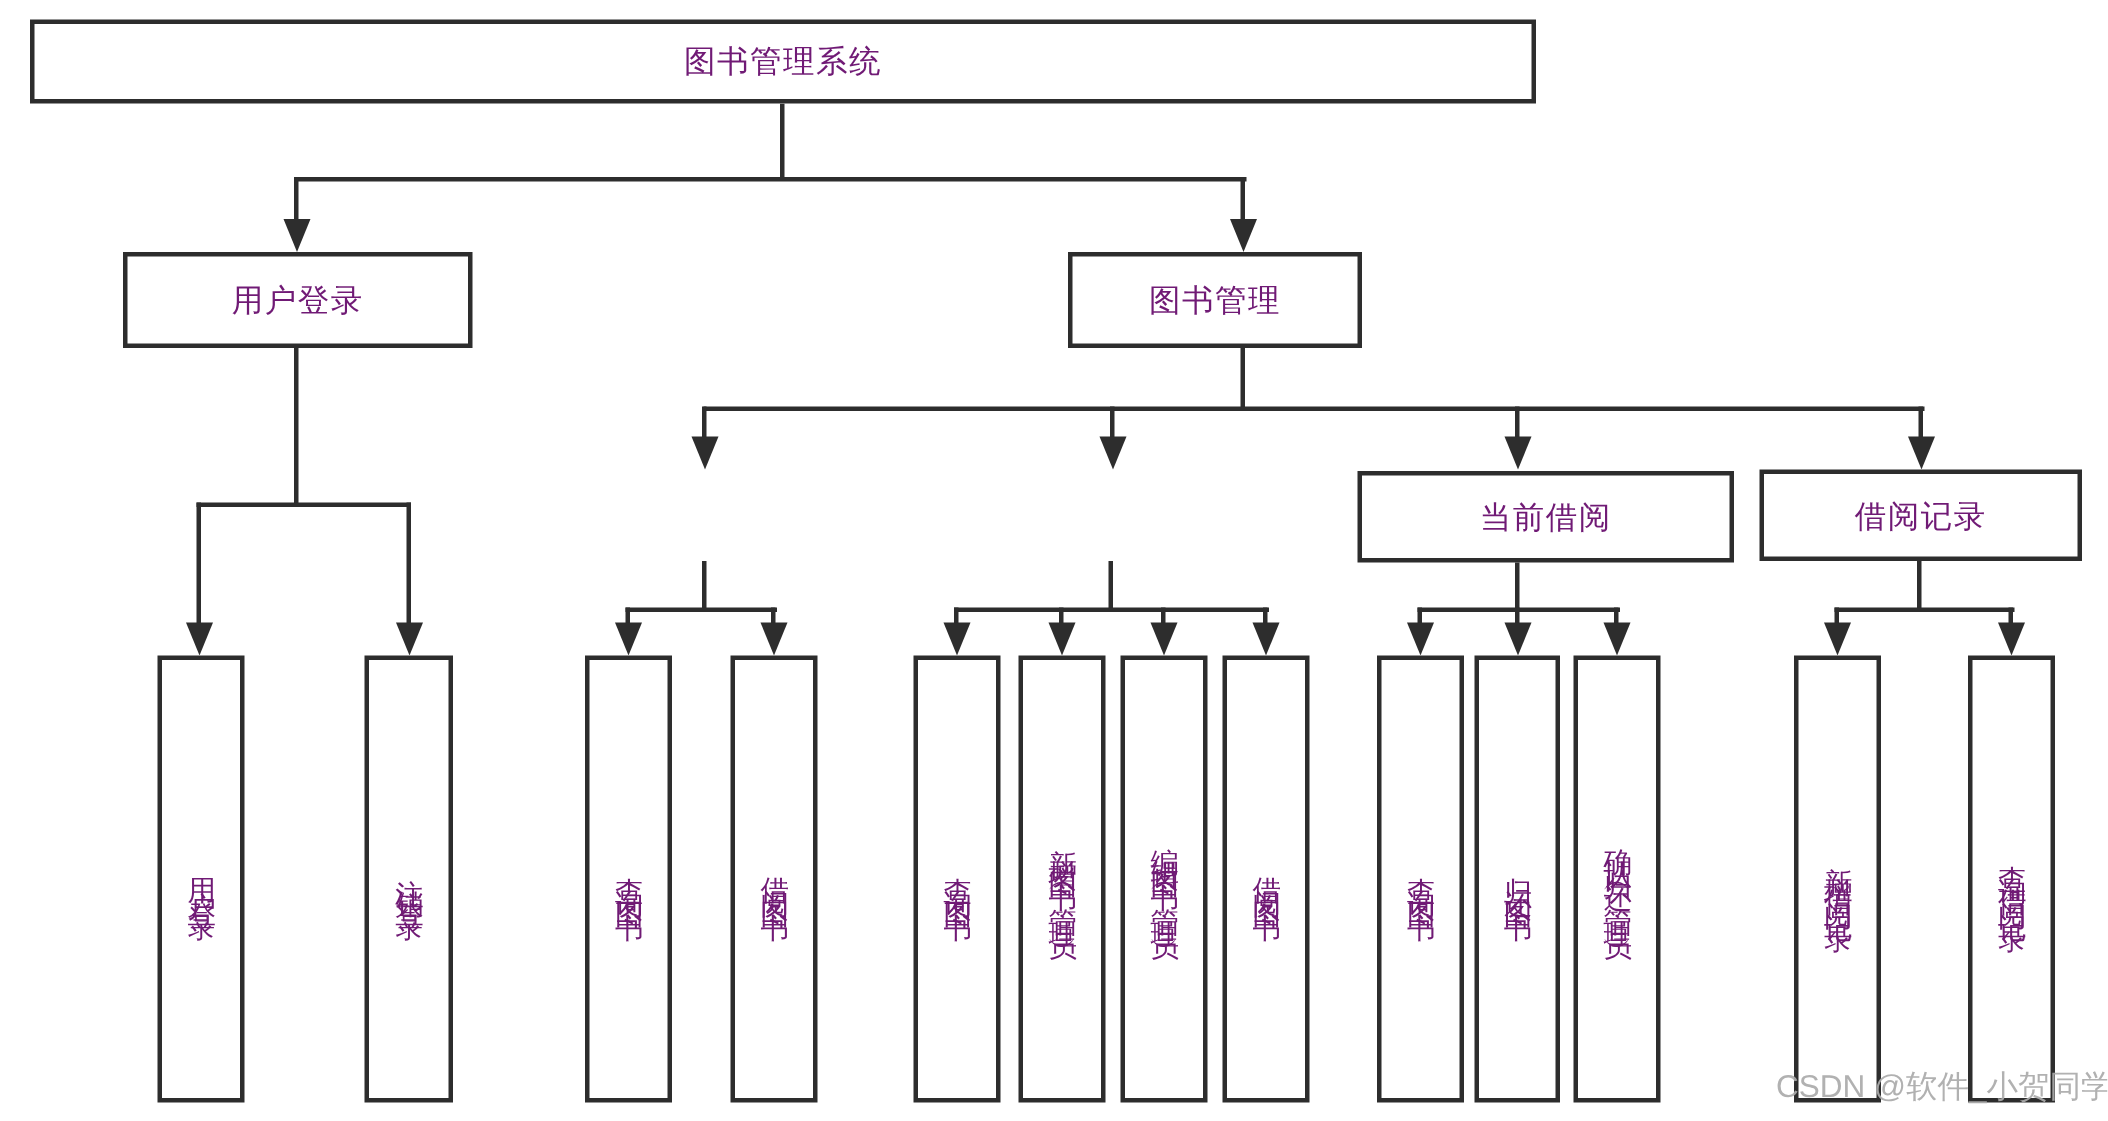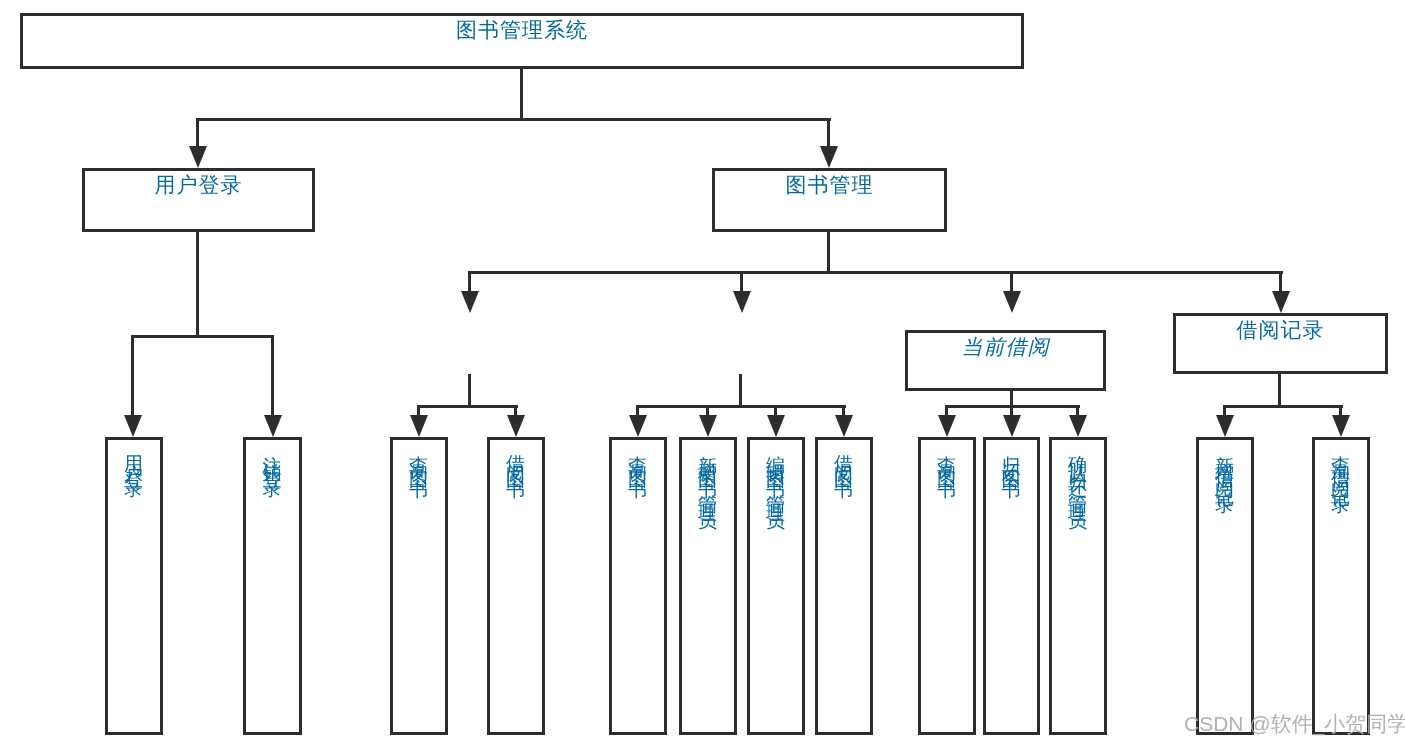--- a/index.html
+++ b/index.html
@@ -2,22 +2,22 @@
 <html><head>
 <meta charset="utf-8">
 <style>
   html,body { margin:0; padding:0; background:#ffffff; }
   .canvas {
     position:relative; width:1405px; height:747px; background:#ffffff;
     font-family:"Liberation Sans","DejaVu Sans",sans-serif; overflow:hidden;
   }
   .box {
     position:absolute; background:#ffffff; border:3px solid #2d2d2d;
-    display:flex; justify-content:center;
-    color:#0369a1; box-sizing:border-box; z-index:2;
+    display:flex; align-items:center; justify-content:center;
+    color:#701a75; box-sizing:border-box; z-index:2;
   }
   .box.h span { font-size:21px; letter-spacing:1px; white-space:nowrap; }
   .box.v span {
     writing-mode:vertical-rl; text-orientation:mixed;
     font-size:19px; letter-spacing:8px; line-height:1;
   }
   .line { position:absolute; background:#2d2d2d; z-index:1; }
   .arrow {
     position:absolute; width:0; height:0; z-index:1;
     border-left:9px solid transparent; border-right:9px solid transparent;
@@ -40,21 +40,21 @@
   <div class="line" style="left:520px; top:69px; width:3px; height:51px;"></div>
   <div class="line" style="left:197px; top:118px; width:634px; height:3px;"></div>
   <div class="line" style="left:196px; top:118px; width:3px; height:32px;"></div>
   <div class="line" style="left:827px; top:118px; width:3px; height:32px;"></div>
   <div class="arrow" style="left:189px; top:146px;"></div>
   <div class="arrow" style="left:820px; top:146px;"></div>
 
   <div class="box h" style="left:82px; top:168px; width:233px; height:64px;">
     <span>用户登录</span>
   </div>
-  <div class="box h" style="left:712px; top:168px; width:235px; height:64px;">
+  <div class="box h" style="left:712px; top:168px; width:196px; height:64px;">
     <span>图书管理</span>
   </div>
 
   <div class="line" style="left:196px; top:232px; width:3px; height:105px;"></div>
   <div class="line" style="left:131px; top:335px; width:143px; height:3px;"></div>
   <div class="line" style="left:131px; top:335px; width:3px; height:84px;"></div>
   <div class="line" style="left:271px; top:335px; width:3px; height:84px;"></div>
   <div class="arrow" style="left:124px; top:415px;"></div>
   <div class="arrow" style="left:264px; top:415px;"></div>
 
@@ -62,21 +62,21 @@
   <div class="line" style="left:469px; top:271px; width:814px; height:3px;"></div>
   <div class="line" style="left:468px; top:271px; width:3px; height:24px;"></div>
   <div class="line" style="left:740px; top:271px; width:3px; height:24px;"></div>
   <div class="line" style="left:1010px; top:271px; width:3px; height:24px;"></div>
   <div class="line" style="left:1279px; top:271px; width:3px; height:24px;"></div>
   <div class="arrow" style="left:461px; top:291px;"></div>
   <div class="arrow" style="left:733px; top:291px;"></div>
   <div class="arrow" style="left:1003px; top:291px;"></div>
   <div class="arrow" style="left:1272px; top:291px;"></div>
 
-  <div class="box h" style="left:905px; top:330px; width:201px; height:61px;font-style:italic;">
+  <div class="box h" style="left:905px; top:314px; width:251px; height:61px;">
     <span>当前借阅</span>
   </div>
   <div class="box h" style="left:1173px; top:313px; width:215px; height:61px;">
     <span>借阅记录</span>
   </div>
 
   <div class="line" style="left:468px; top:374px; width:3px; height:34px;"></div>
   <div class="line" style="left:417px; top:405px; width:101px; height:3px;"></div>
   <div class="line" style="left:417px; top:405px; width:3px; height:14px;"></div>
   <div class="line" style="left:514px; top:405px; width:3px; height:14px;"></div>

